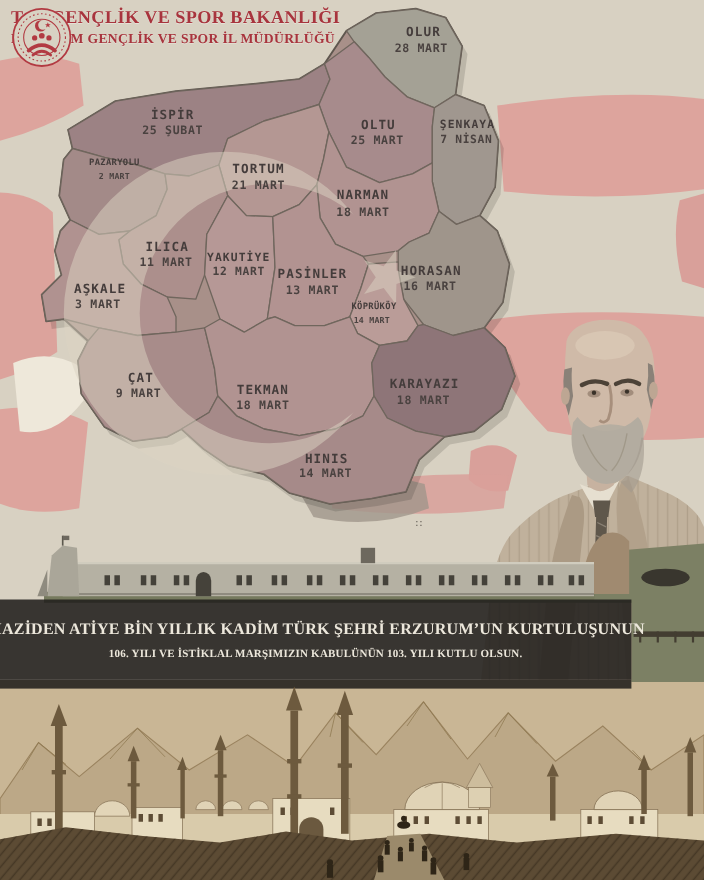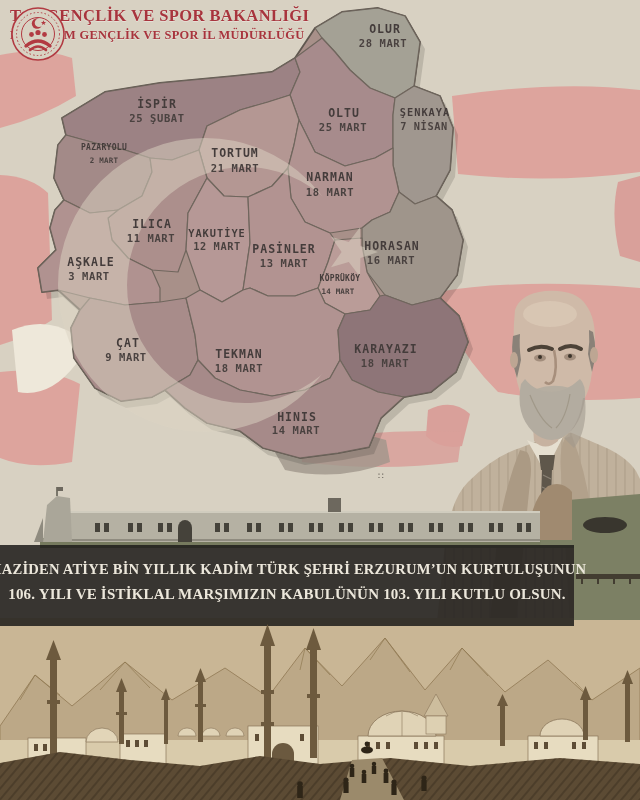--- a/index.html
+++ b/index.html
@@ -7,21 +7,21 @@
   .poster svg{position:absolute;left:0;top:0;}
   
   .hdr{position:absolute;left:10px;top:6px;display:flex;align-items:center;gap:9px;z-index:5;}
   .hdr .txt{display:flex;flex-direction:column;gap:2px;}
   .hdr .l1{font-family:"Liberation Serif",serif;font-weight:bold;font-size:16.5px;letter-spacing:.4px;color:#a8343d;text-shadow:0 1px 0 rgba(255,255,255,.35);}
   .hdr .l2{font-family:"Liberation Serif",serif;font-weight:bold;font-size:12.4px;letter-spacing:.3px;color:#a8343d;text-shadow:0 1px 0 rgba(255,255,255,.3);}
   
   .banner{position:absolute;left:0;top:545px;width:574px;height:73px;background:rgba(33,31,28,.88);
           display:flex;flex-direction:column;justify-content:center;align-items:center;gap:8px;z-index:6;}
   .banner .b1{font-family:"Liberation Serif",serif;font-weight:bold;font-size:14.6px;letter-spacing:.2px;color:#ece7db;white-space:nowrap;}
-  .banner .b2{font-family:"Liberation Serif",serif;font-weight:bold;font-size:15px;letter-spacing:.2px;color:#ece7db;white-space:nowrap;}
+  .banner .b2{font-family:"Liberation Serif",serif;font-weight:bold;font-size:10px;letter-spacing:.2px;color:#ece7db;white-space:nowrap;}
   .orn{position:absolute;left:378px;top:471px;font-size:9px;color:#5a544c;z-index:4;}
   
   .dn{font-family:"DejaVu Sans Mono",monospace;font-weight:bold;font-size:11.5px;fill:#443c3b;letter-spacing:1px;text-anchor:middle;}
   .dd{font-family:"DejaVu Sans Mono",monospace;font-weight:bold;font-size:10.5px;fill:#4a4240;letter-spacing:.6px;text-anchor:middle;}
   .md{font-size:10.3px;}
   .sm{font-size:8px;letter-spacing:.3px;}
   .smd{font-size:7.5px;letter-spacing:.2px;}
   .dist{stroke:#6e655c;stroke-width:1.2;stroke-linejoin:round;}
 </style>
 </head>

